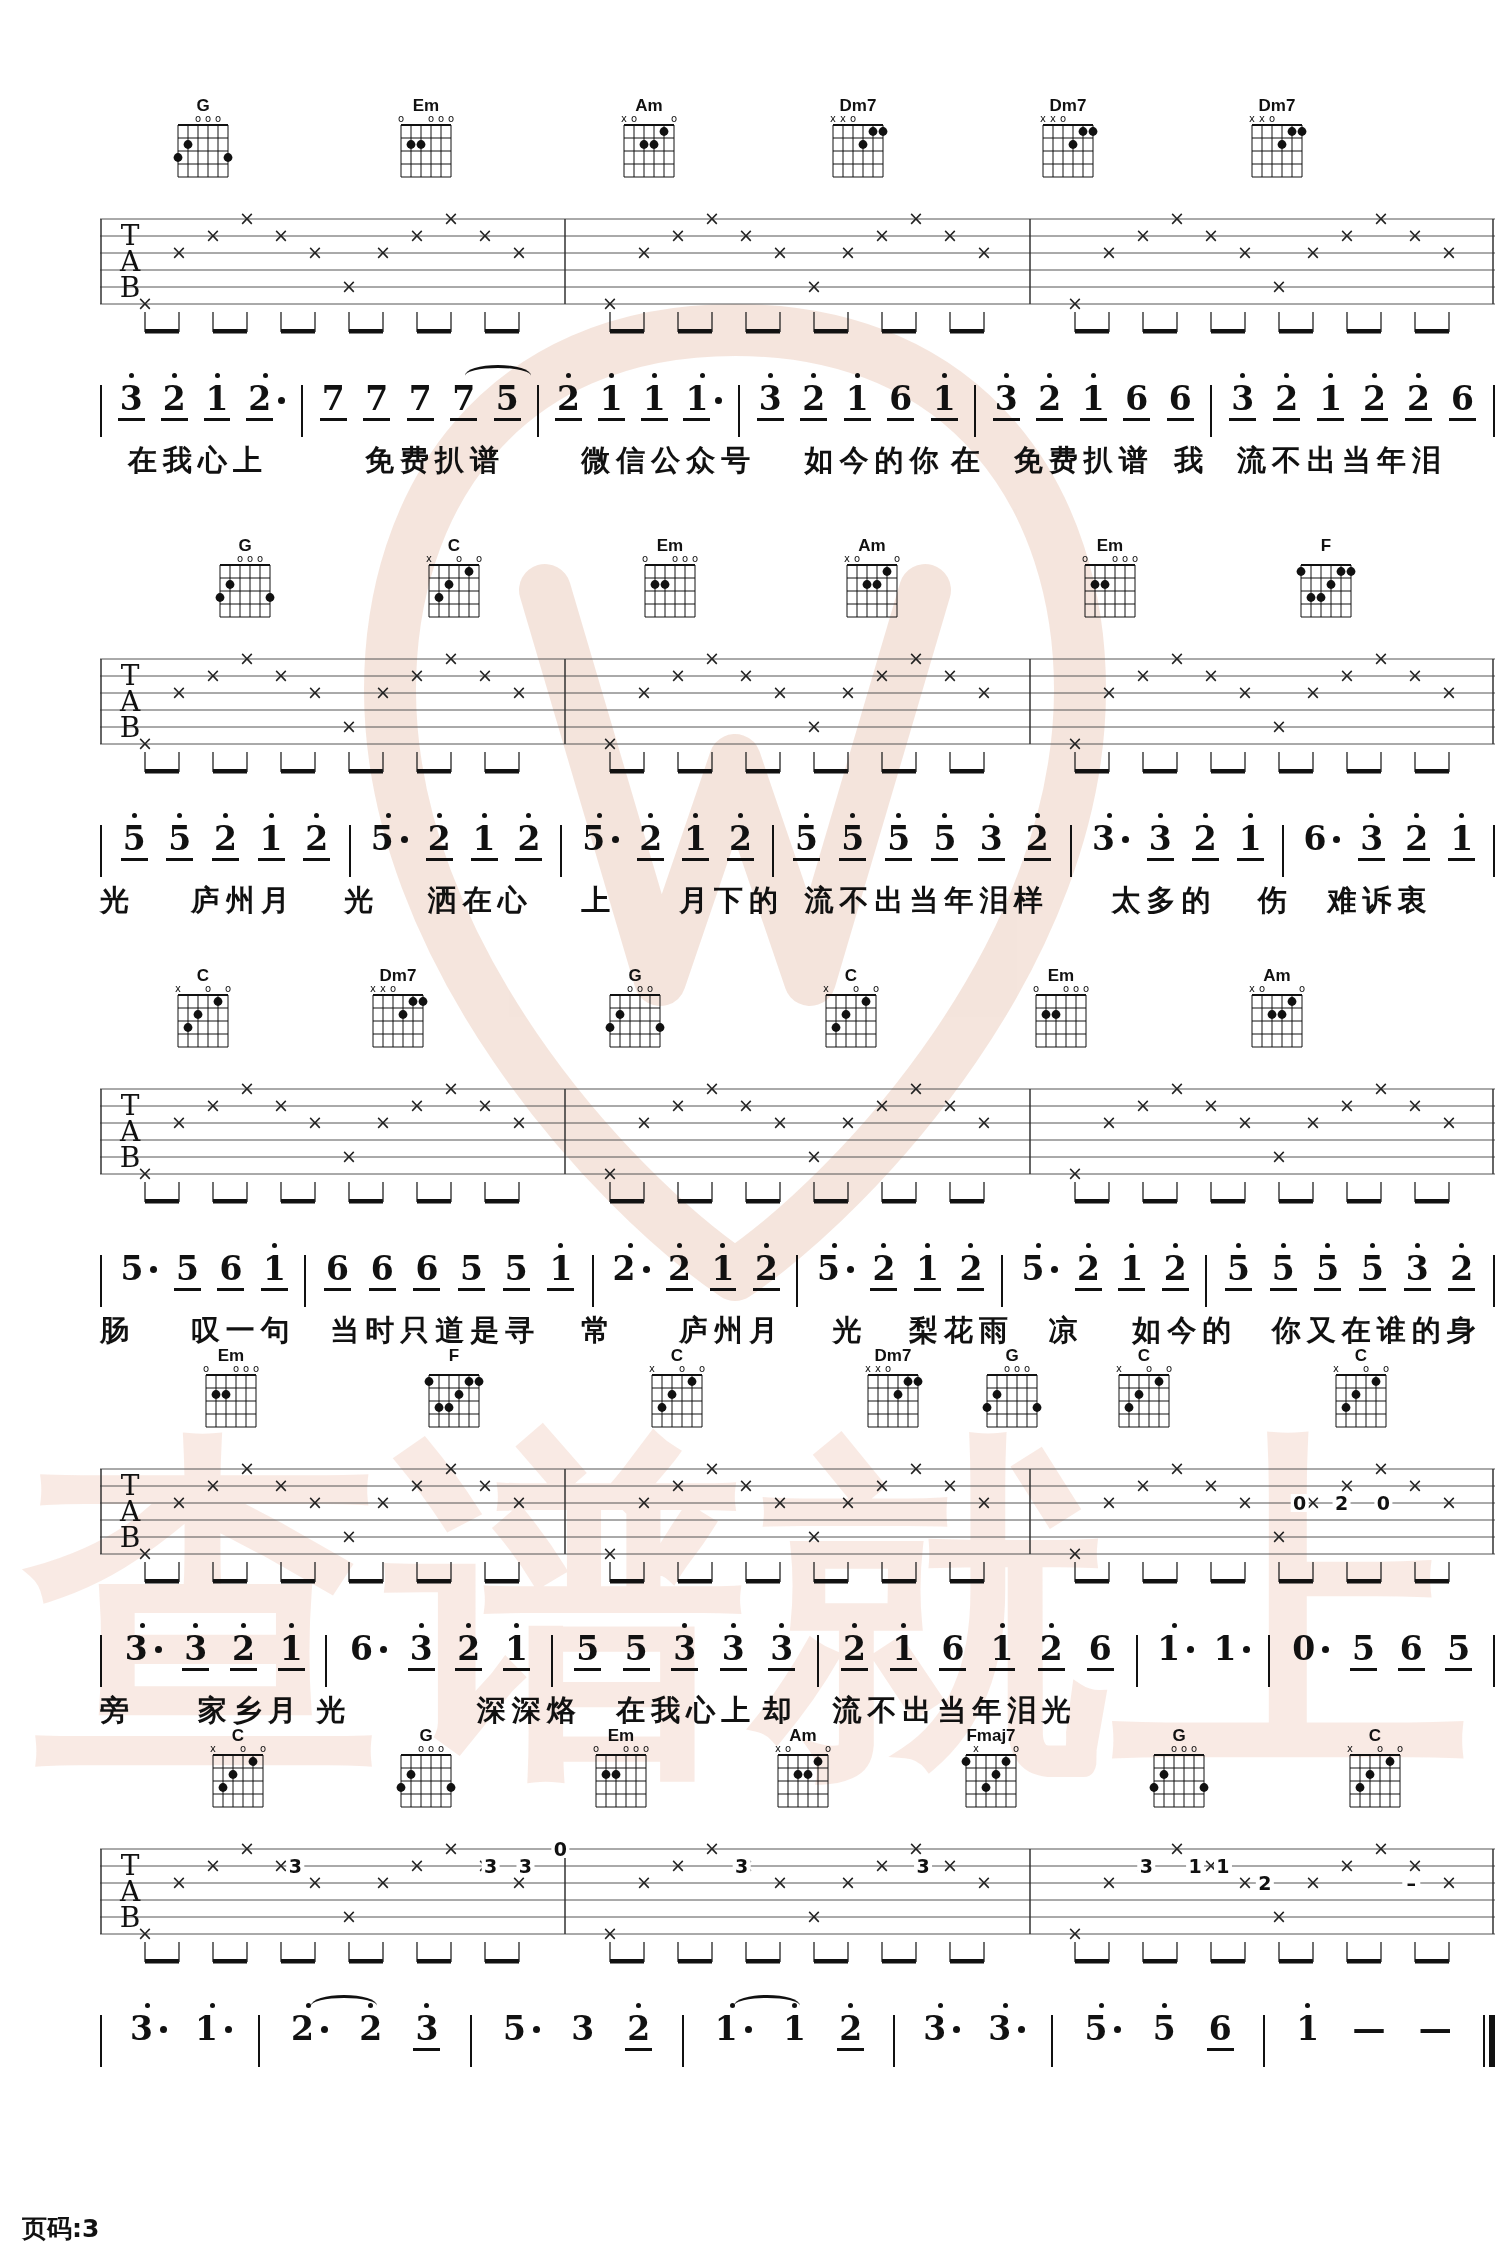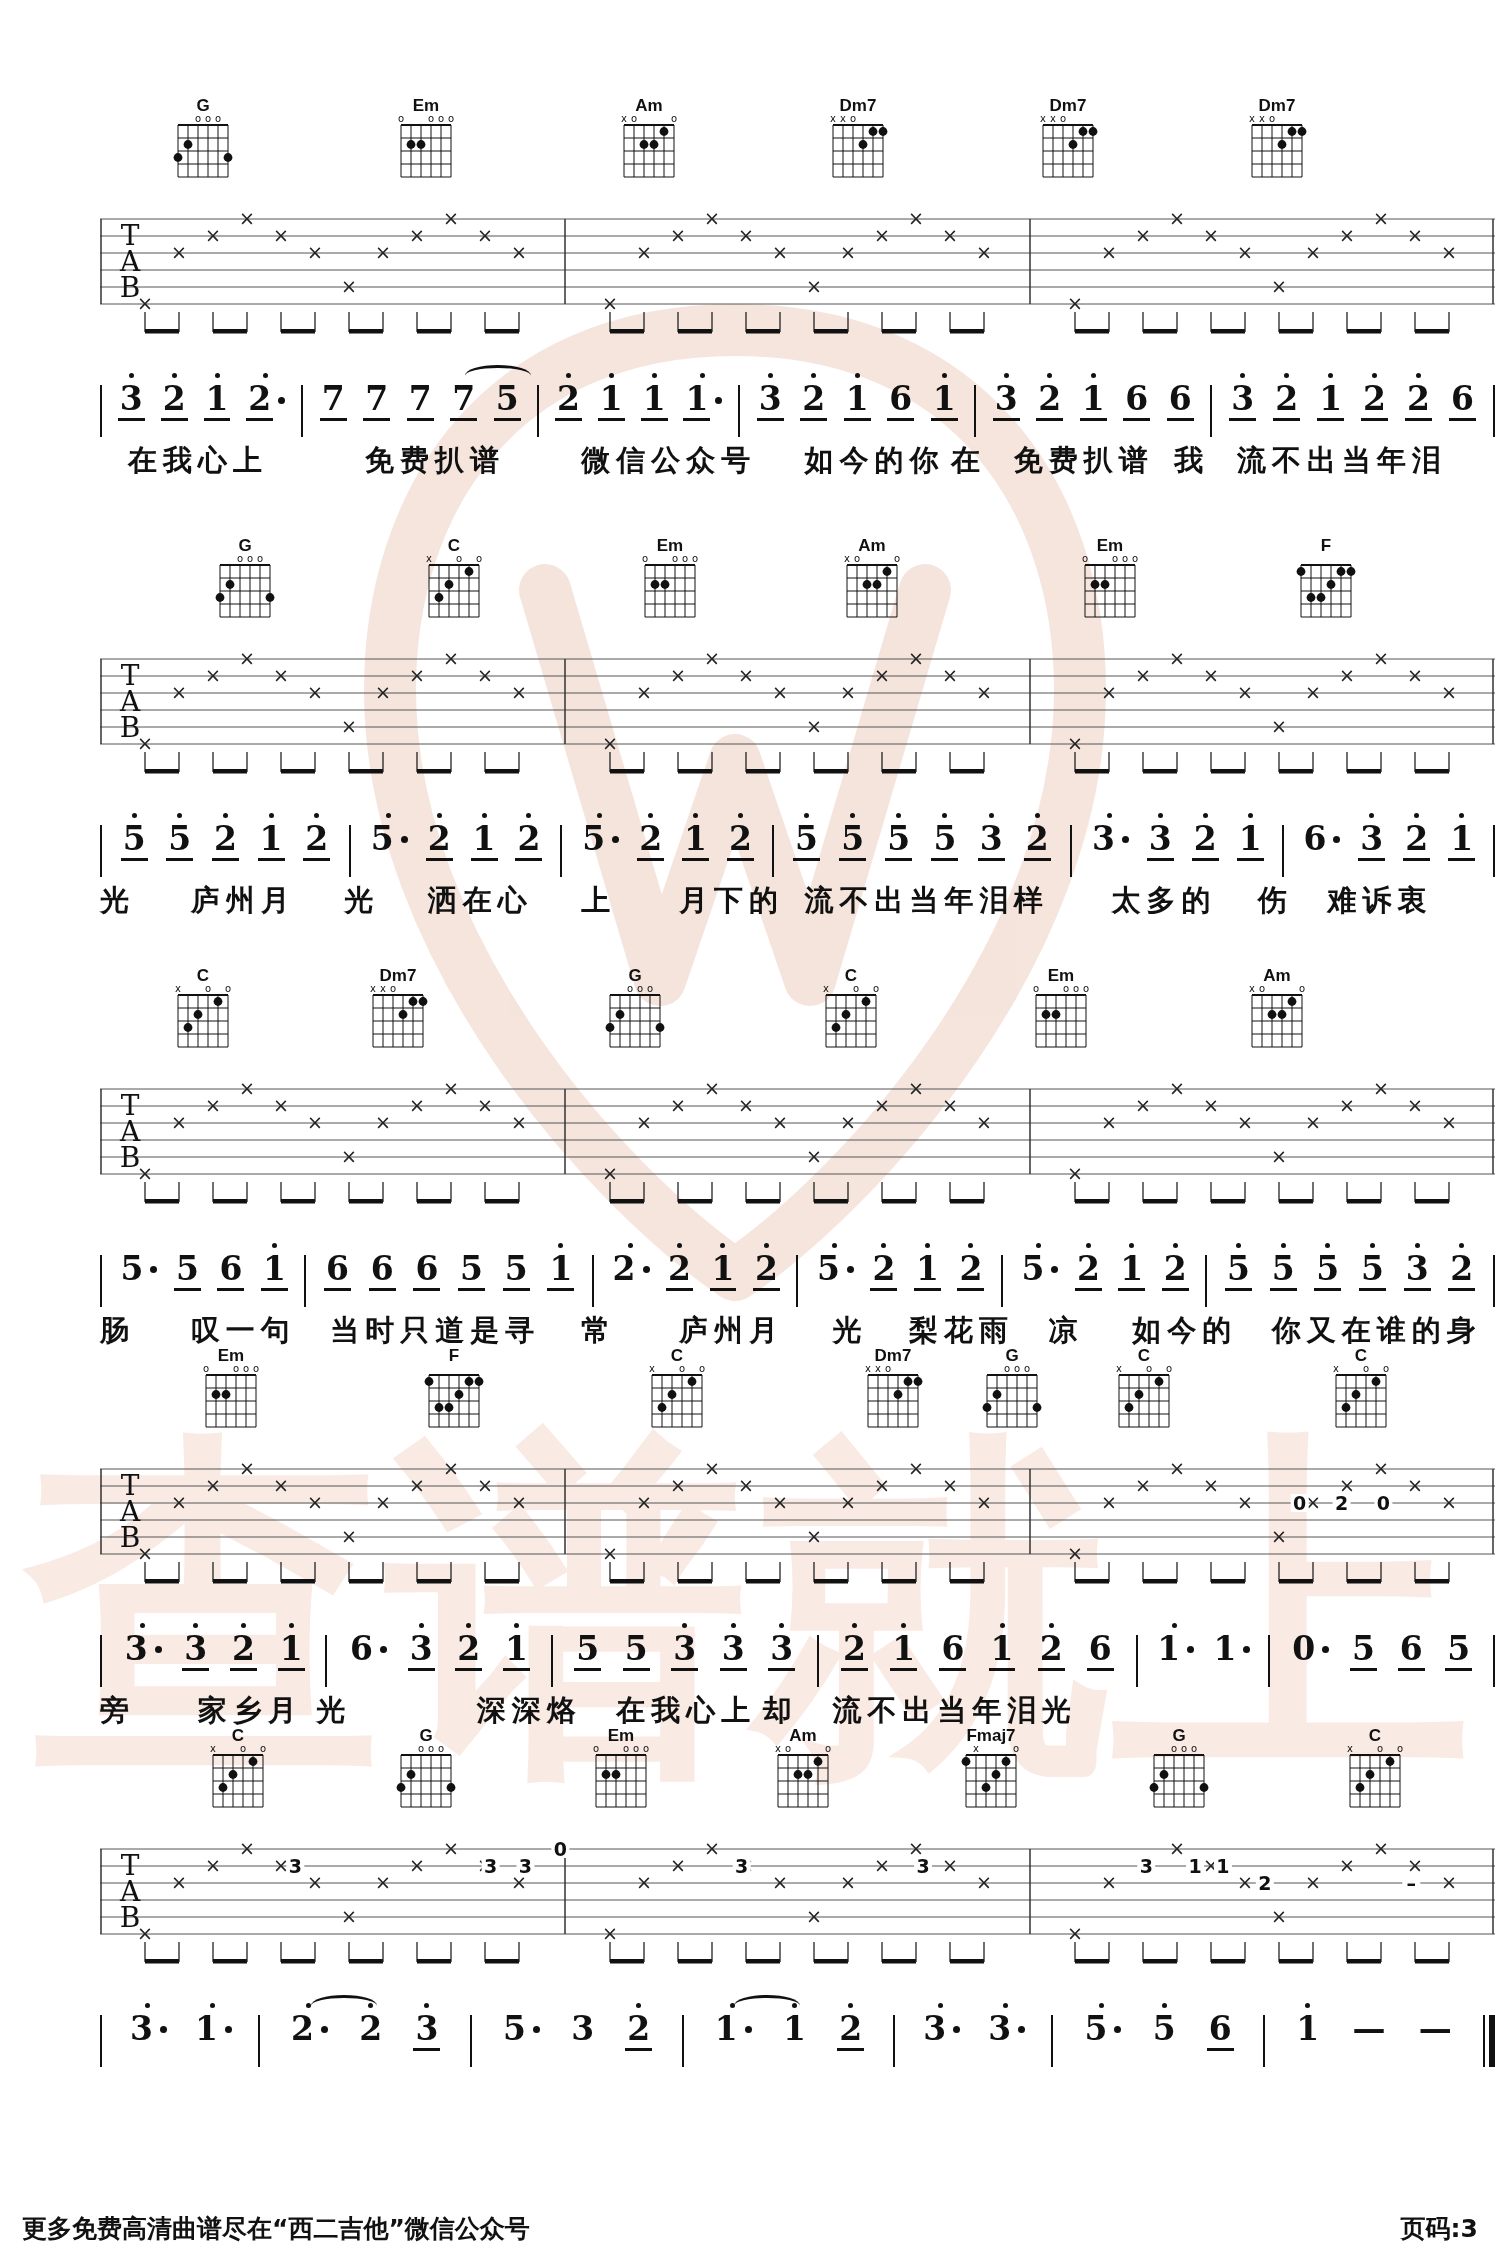--- a/index.html
+++ b/index.html
@@ -2208,15 +2208,14 @@
           </div>
         </div>
         <div class="jbar"></div>
         <div class="jbar thick"></div>
       </div>
       <div class="lyrics"></div>
     </section>
   </main>
 
 <div class="footer">
-  <span>更多免费高清曲谱尽在“西二吉他”微信公众号</span>
   <span>页码:3</span>
 </div>
 
 </body></html>

